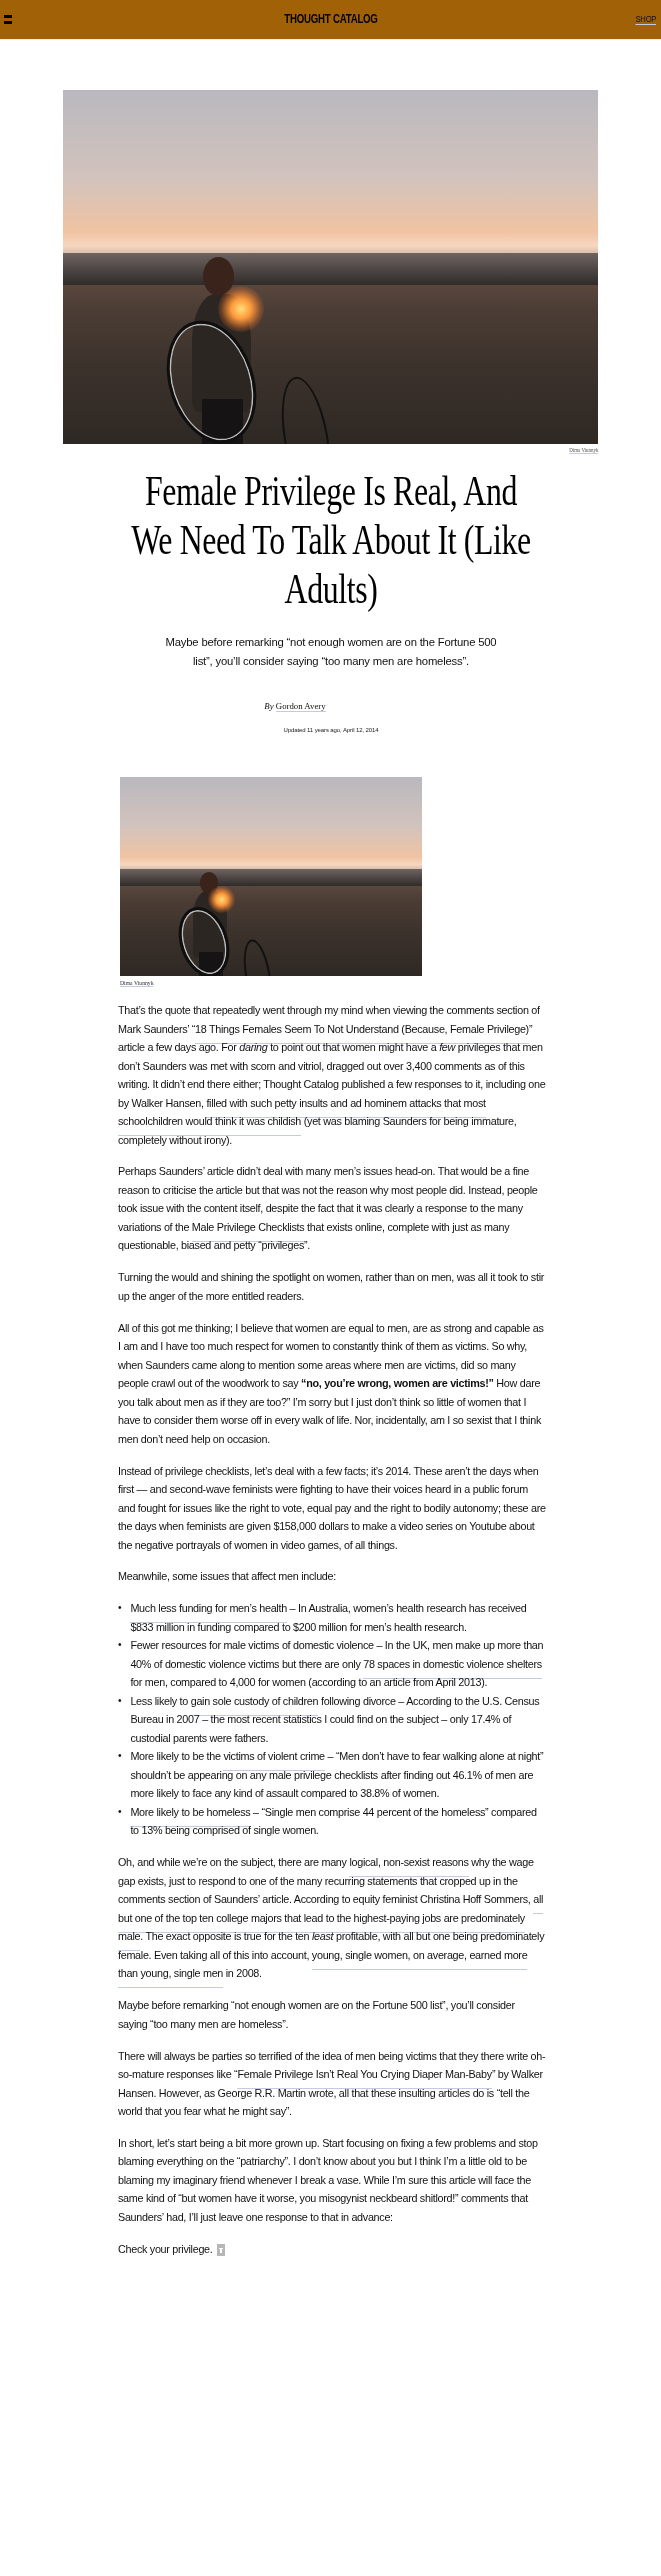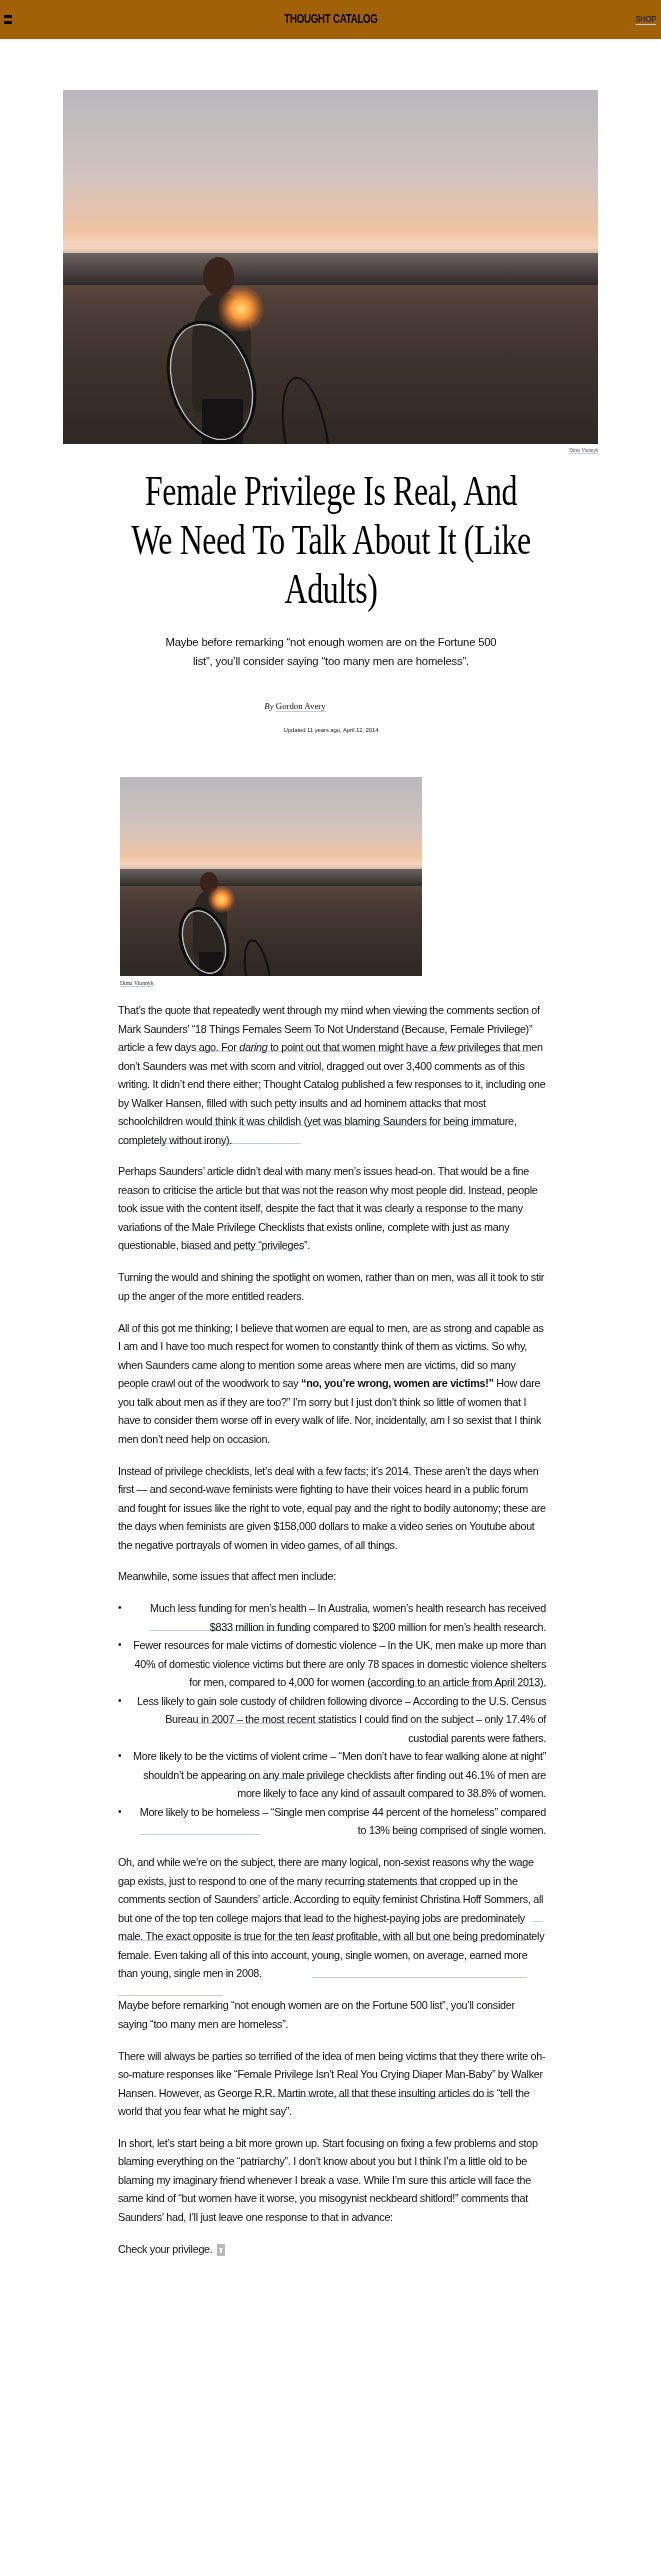--- a/index.html
+++ b/index.html
@@ -8,21 +8,21 @@
     width: 662px;
     height: 3091px;
     overflow: hidden;
     position: relative;
     color: #111;
     font-family: "Liberation Sans", "DejaVu Sans", sans-serif;
   }
   a { color: inherit; text-decoration: none; }
   .link {
     border-bottom: 1px solid #c3cbe3;
-    padding-bottom: 16px;
+    padding-bottom: 8px;
   }
 
   
   .site-header {
     position: absolute; left: 0; top: 0; width: 662px; height: 40px;
     border-bottom: 1.5px solid #efefef;
     background: #a16207;
   }
   .hamburger {
     position: absolute; left: 4.1px; top: 15px; width: 7.7px; height: 9.3px; cursor: pointer;
@@ -116,21 +116,21 @@
     border-bottom: 1px solid #c3cbe3;
     transform: scaleX(0.85); transform-origin: left;
   }
 
   
   .article {
     position: absolute; left: 118px; width: 428px; top: 1001px;
     font-size: 10.8px; line-height: 18.5px; color: #111; letter-spacing: -0.3px;
   }
   .article p { margin-bottom: 13.4px; }
-  .article ul { margin: 0 0 13.4px 0; padding-left: 12.4px; list-style: none; text-align: right; }
+  .article ul { margin: 0 0 13.4px 0; padding-left: 12.4px; list-style: none; }
   .article li { position: relative; padding-left: 0; }
   .article li::before {
     content: "\2022"; position: absolute; left: -12.4px; top: 0; font-size: 10.3px;
   }
   .article b { font-weight: 700; }
   .article i { font-style: italic; }
   .tc-badge {
     display: inline-block; width: 8.8px; height: 11.3px; background: #b7b7b7;
     vertical-align: middle; margin-left: 4.1px; position: relative; cursor: pointer;
   }

